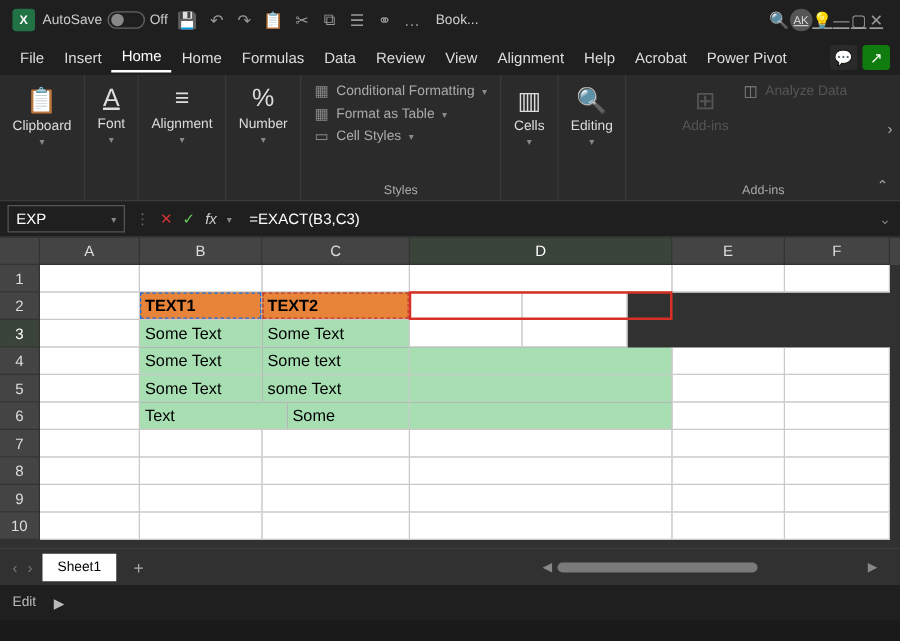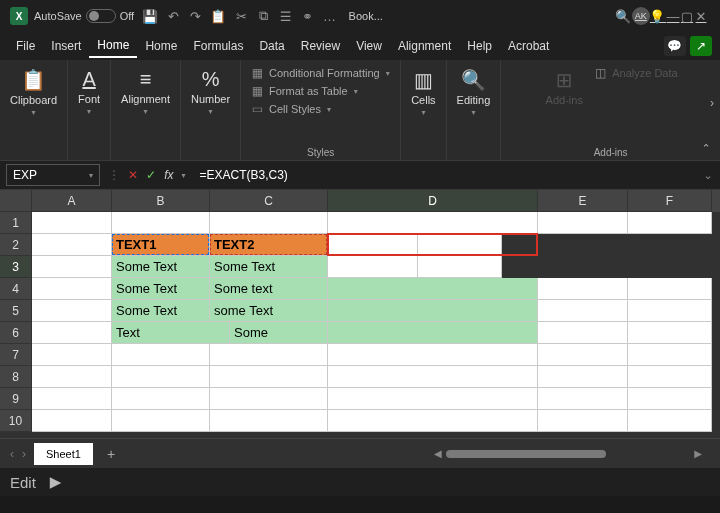--- a/index.html
+++ b/index.html
@@ -249,21 +249,21 @@
     height: 8px; width: 160px; background: #7a7a7a;
     border-radius: 4px;
   }
   .hs-arrow { color: #888; font-size: 10px; margin: 0 4px; }
 
   
   .statusbar {
     height: 28px;
     background: #1f1f1f;
     display: flex; align-items: center;
-    font-size: 15px; color: #bbb;
+    font-size: 11px; color: #bbb;
     padding: 0 10px; gap: 14px;
   }
 </style>
 </head>
 <body>
 
 <div class="titlebar">
   <div class="app-icon">X</div>
   <div class="autosave">
     <span>AutoSave</span>
@@ -298,20 +298,21 @@
   <div class="item">Insert</div>
   <div class="item active">Home</div>
   <div class="item">Home</div>
   <div class="item">Formulas</div>
   <div class="item">Data</div>
   <div class="item">Review</div>
   <div class="item">View</div>
   <div class="item">Alignment</div>
   <div class="item">Help</div>
   <div class="item">Acrobat</div>
+  <div class="item">Power Pivot</div>
   <div class="rightbox">
     <div class="rightbox-btn">💬</div>
     <div class="rightbox-btn share">↗</div>
   </div>
 </div>
 
 <div class="ribbon">
   <div class="ribgroup">
     <div class="bigbtn">
       <span class="glyph">📋</span>

